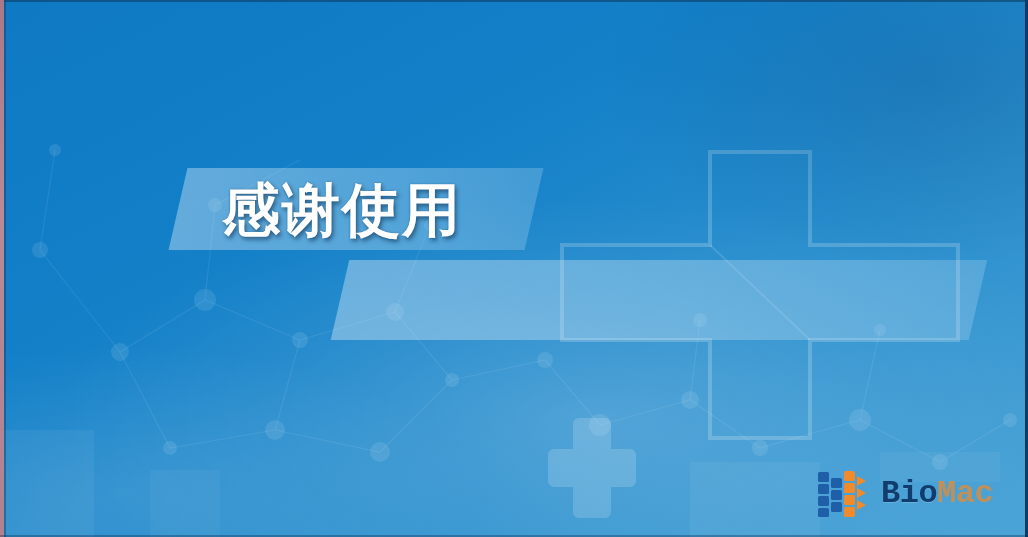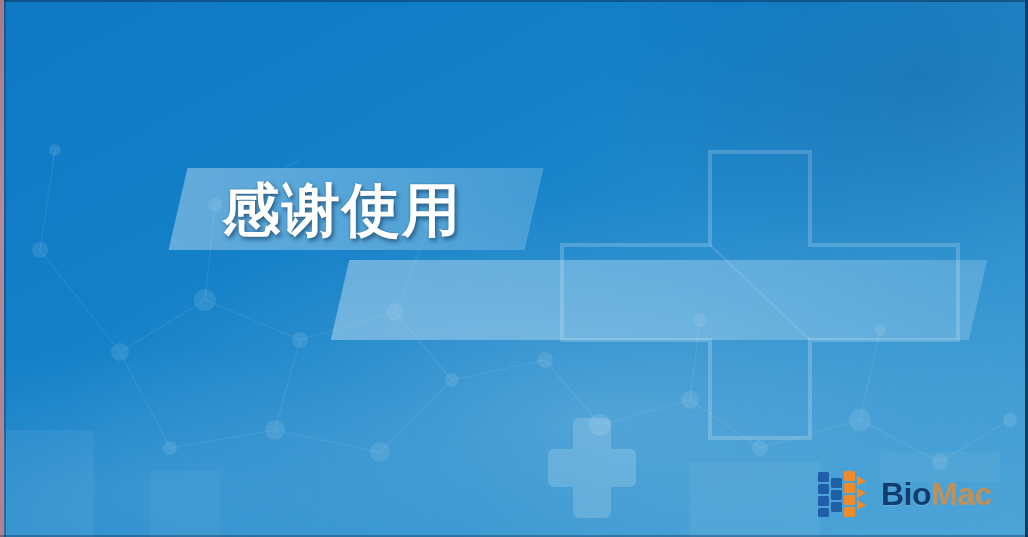--- a/index.html
+++ b/index.html
@@ -83,21 +83,21 @@
   .headline-2 { left:370px; top:268px; font-size:60px; line-height:66px; }
 
   
   .logo {
     position:absolute;
     left:818px; top:470px;
     display:flex; align-items:center; gap:9px;
   }
   .logo-mark { position:relative; width:54px; height:48px; }
   .logo-text {
-    font-family:Liberation Sans, sans-serif;
+    font-family:Liberation Mono, monospace;
     font-weight:bold;
     font-size:32px;
     letter-spacing:-0.5px;
     line-height:32px;
     white-space:nowrap;
   }
   .logo-bio { color:#113c6e; text-shadow:0 1px 1px rgba(255,255,255,0.18); }
   .logo-mac { color:#f08a2a; opacity:.72; }
 
   

